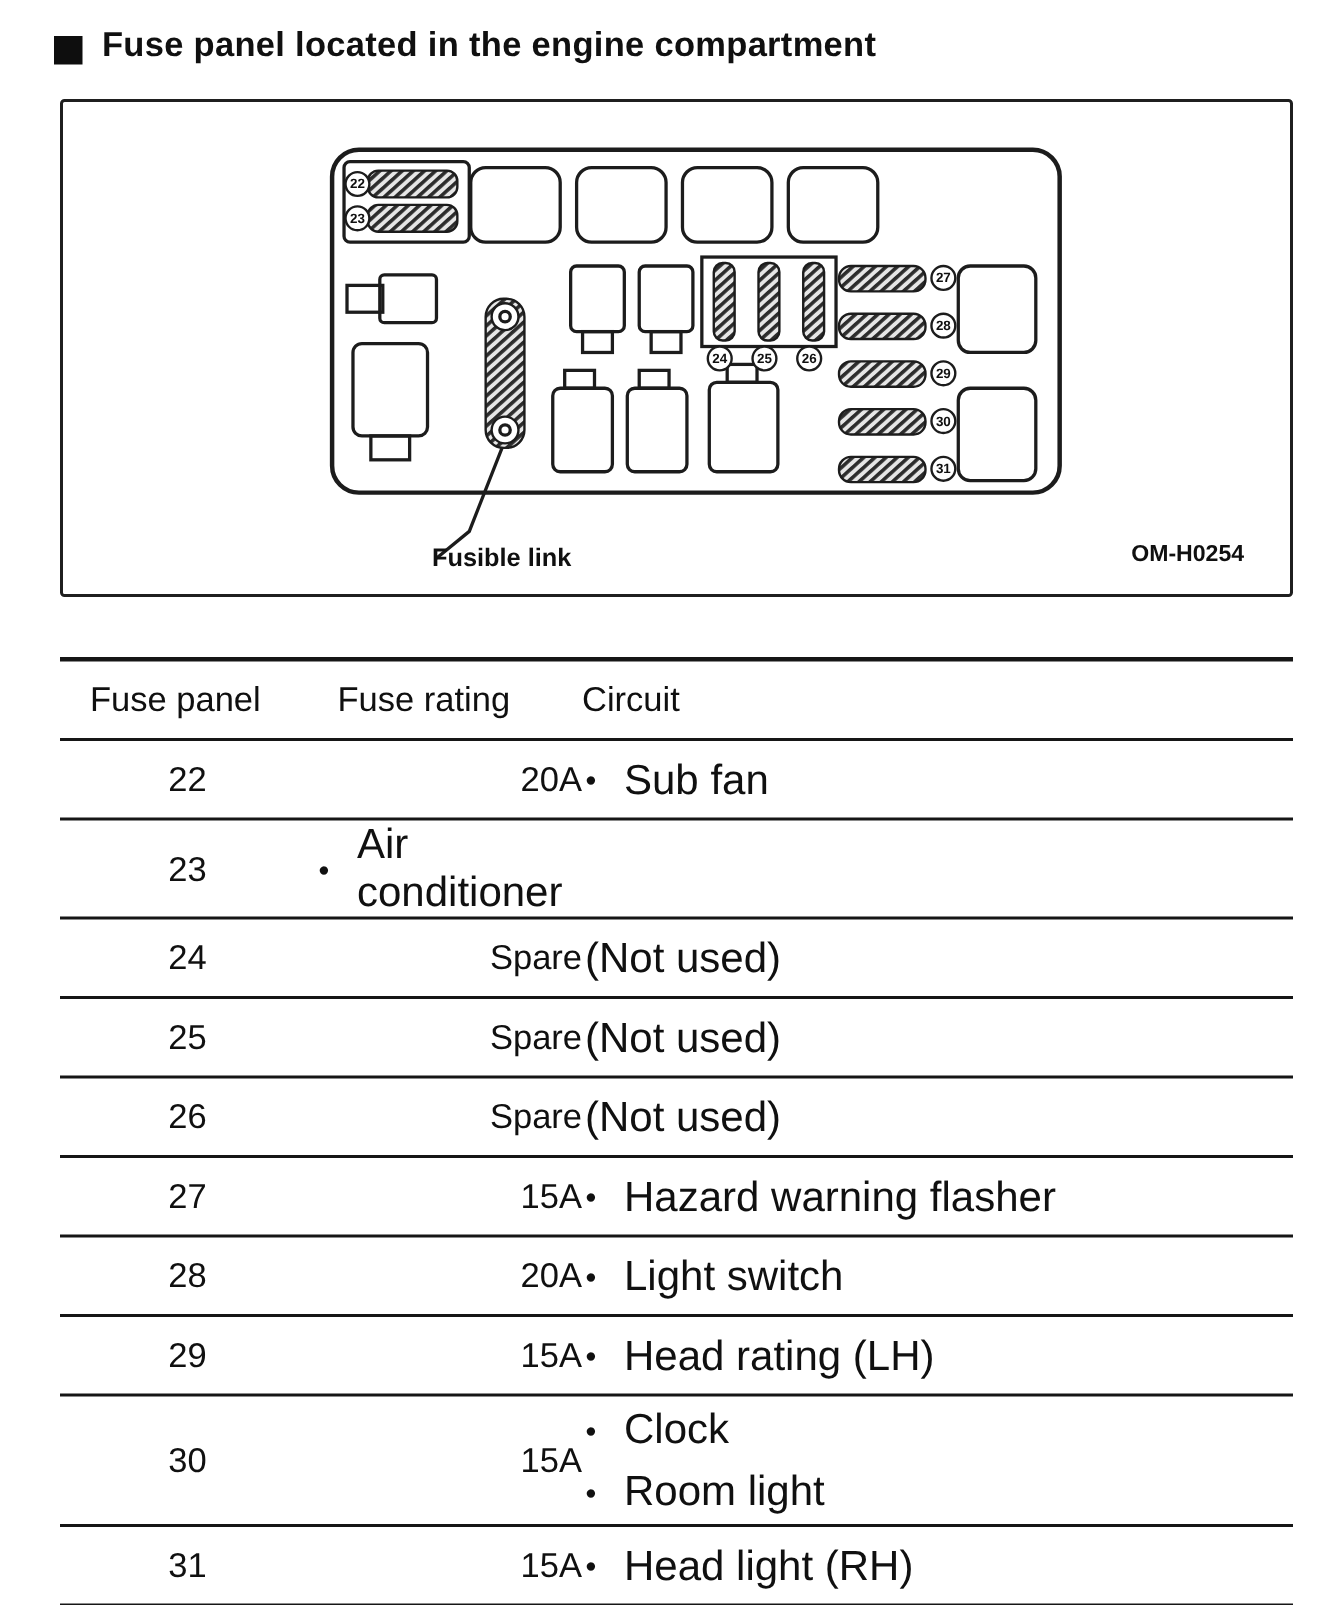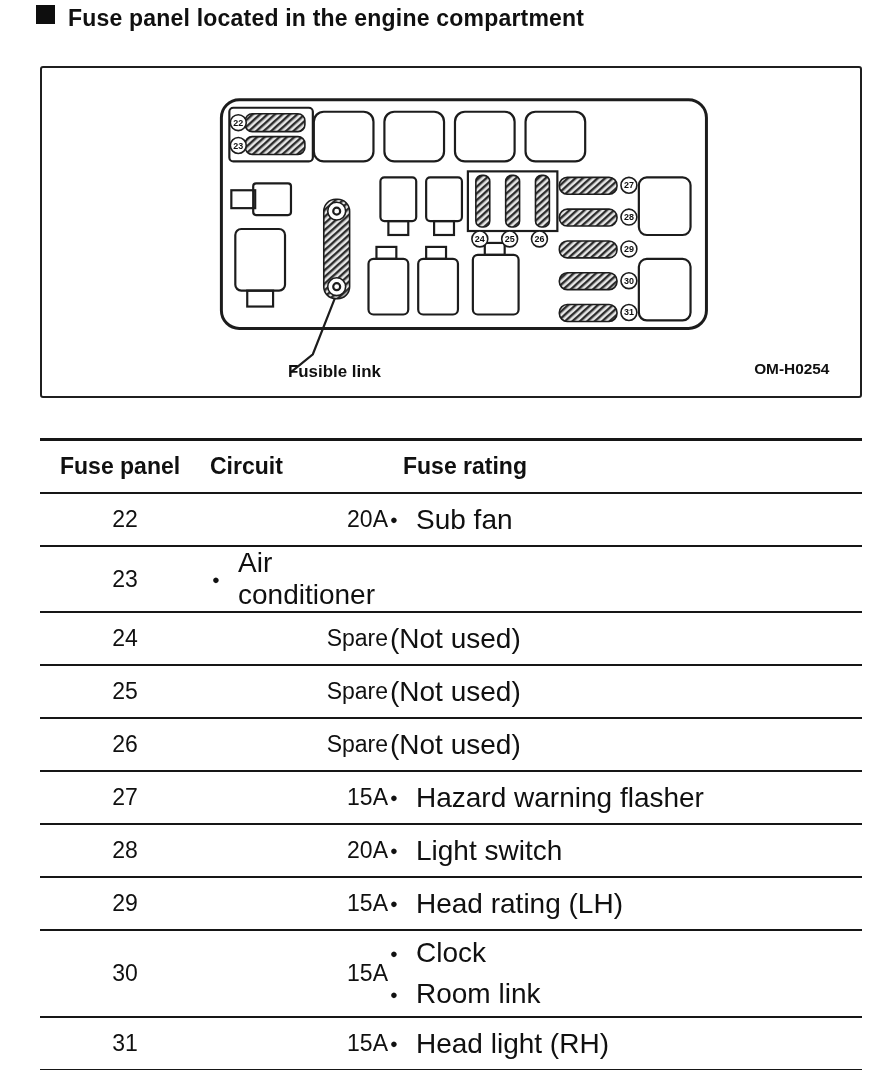--- a/index.html
+++ b/index.html
@@ -3,21 +3,21 @@
 <meta charset="utf-8">
 <style>
   html,body { margin:0; padding:0; }
   body {
     width:880px; height:1070px; position:relative;
     background:#ffffff; color:#101010;
     font-family:"Liberation Sans", sans-serif;
   }
 
   
-  .heading { position:absolute; left:36px; top:5px; display:flex; align-items:flex-start; gap:13px; }
+  .heading { position:absolute; left:36px; top:16px; display:flex; align-items:flex-end; gap:13px; }
   .heading-square { width:19px; height:19px; background:#0e0e0e; flex:0 0 auto; }
   .heading-text { font-size:23px; font-weight:bold; letter-spacing:0.2px; }
 
   
   .figure-box {
     position:absolute; left:40px; top:66px; width:822px; height:332px;
     border:2.5px solid #1f1f1f; border-radius:3px; box-sizing:border-box;
     background:#fff;
   }
   .figure-box svg { display:block; width:100%; height:100%; }
@@ -34,21 +34,21 @@
     position:absolute; left:40px; top:438px; width:822px;
     border-top:3px solid #161616;
   }
   .t-row {
     display:grid; grid-template-columns:170px 178px 1fr;
     align-items:center;
     border-bottom:2.5px solid #161616;
     min-height:51px;
   }
   .t-row.tall { min-height:85px; }
-  .th { font-weight:bold; font-size:23px; }
+  .th { font-weight:normal; font-size:23px; }
   .h1 { padding-left:20px; }
   .h2 { padding-left:15px; }
   .c1 { text-align:center; font-size:23px; }
   .c2 { text-align:right; font-size:23px; }
   .c3 { font-size:23px; padding-left:2px; }
   .circuit-cell { display:flex; flex-direction:column; justify-content:center; gap:9px; }
   .circuit-line { display:flex; align-items:center; }
   .bullet { font-size:13px; width:26px; flex:0 0 auto; line-height:1; }
   .circuit-text { font-size:28px; }
 </style>
@@ -168,22 +168,22 @@
     <text x="247" y="311" class="figtext" font-size="17">Fusible link</text>
 
     <text x="716" y="308" class="figtext" font-size="15.5">OM-H0254</text>
   </svg>
 </div>
 
 <div class="fuse-table">
 
   <div class="t-row">
     <div class="th h1">Fuse panel</div>
+    <div class="th h2">Fuse rating</div>
     <div class="th">Circuit</div>
-    <div class="th h2">Fuse rating</div>
   </div>
 
   <div class="t-row">
     <div class="c1">22</div>
     <div class="c2">20A</div>
     <div class="c3 circuit-cell">
       <div class="circuit-line">
         <span class="bullet">●</span>
         <span class="circuit-text">Sub fan</span>
       </div>
@@ -266,21 +266,21 @@
   <div class="t-row tall">
     <div class="c1">30</div>
     <div class="c2">15A</div>
     <div class="c3 circuit-cell">
       <div class="circuit-line">
         <span class="bullet">●</span>
         <span class="circuit-text">Clock</span>
       </div>
       <div class="circuit-line">
         <span class="bullet">●</span>
-        <span class="circuit-text">Room link</span>
+        <span class="circuit-text">Room light</span>
       </div>
     </div>
   </div>
 
   <div class="t-row">
     <div class="c1">31</div>
     <div class="c2">15A</div>
     <div class="c3 circuit-cell">
       <div class="circuit-line">
         <span class="bullet">●</span>

